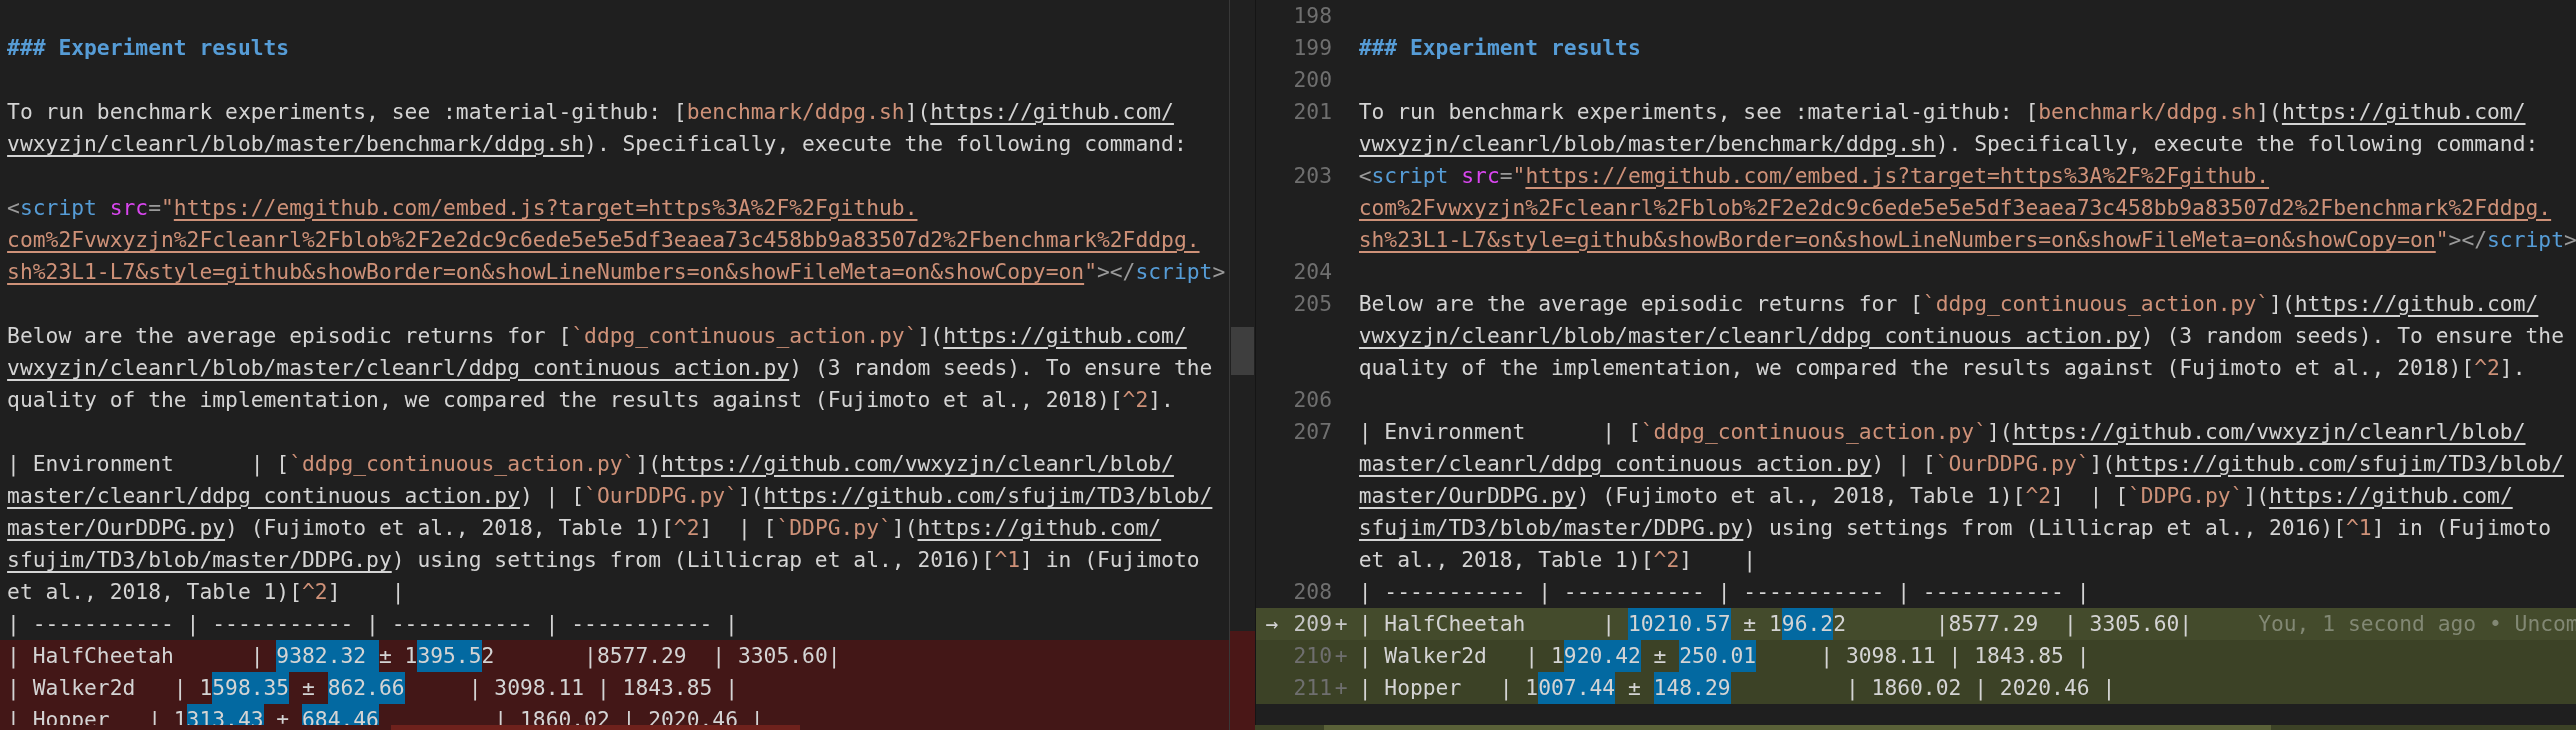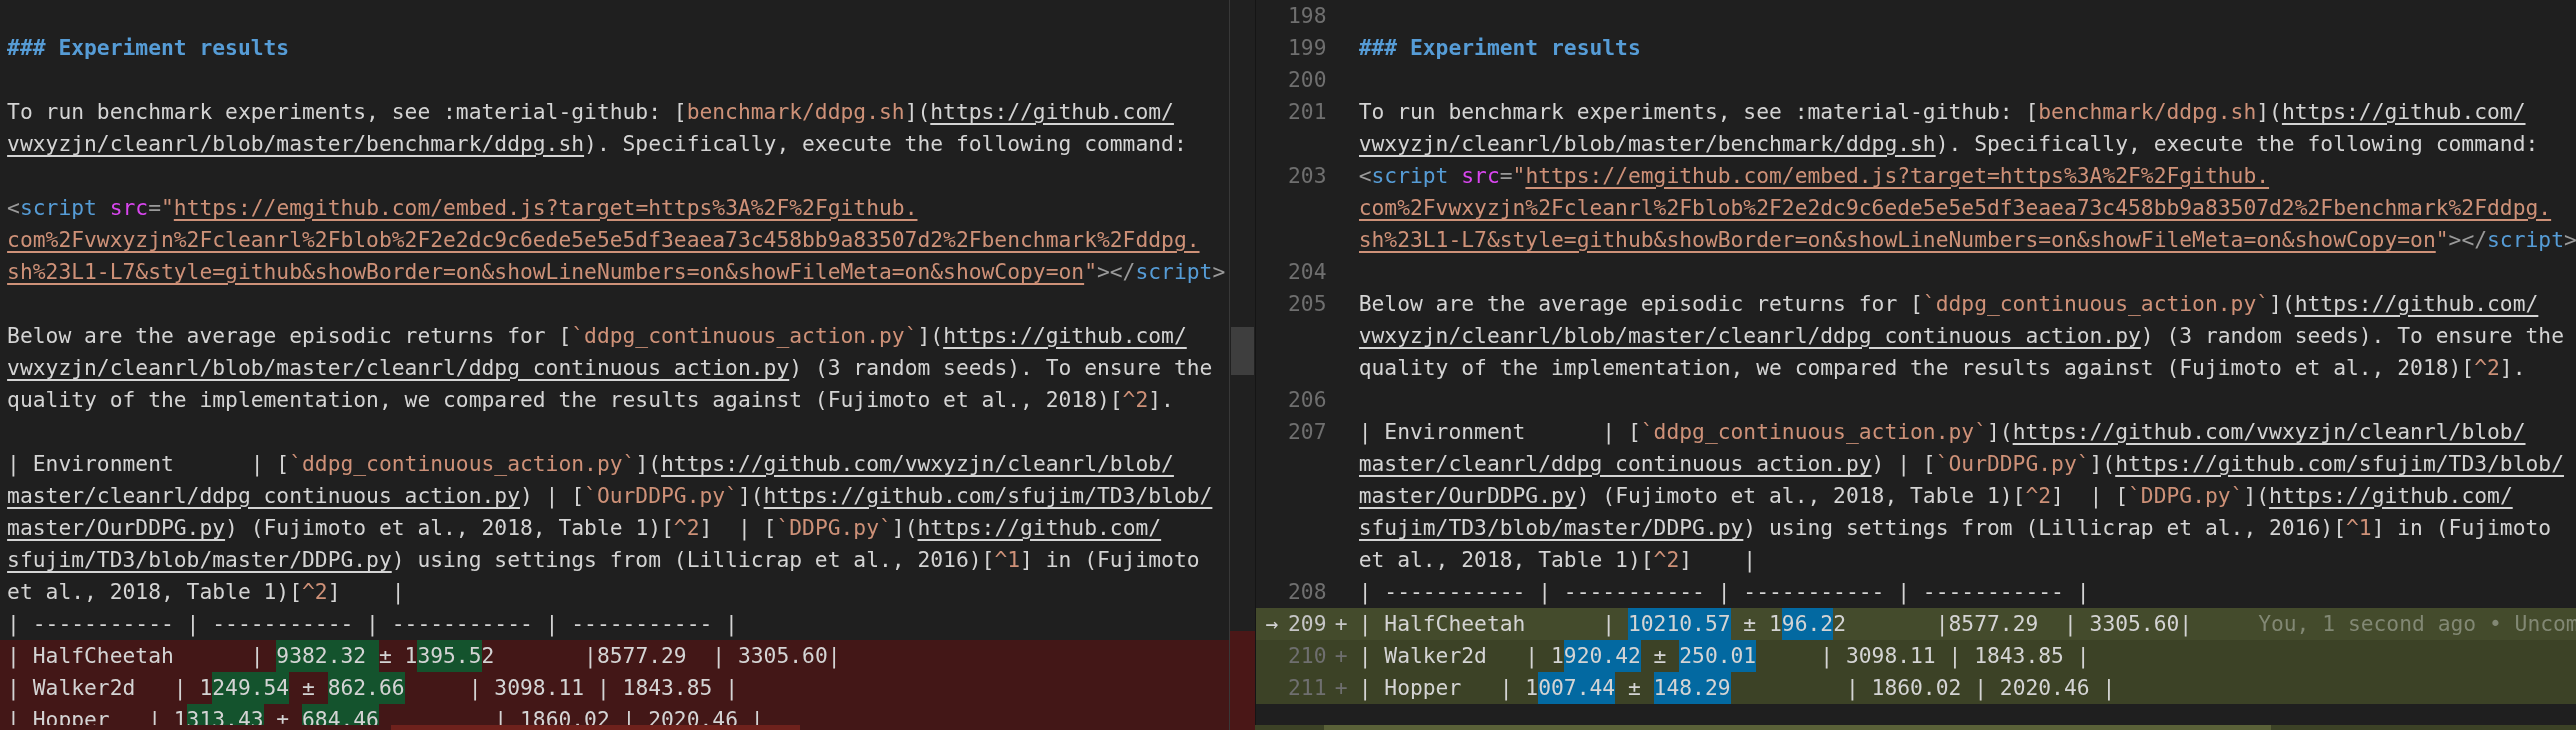--- a/index.html
+++ b/index.html
@@ -13,33 +13,33 @@
   .pane{position:absolute;top:0;height:731px;overflow:hidden;}
   .pane.left{left:0;width:1229px;}
   .pane.right{left:1255px;width:1321px;border-left:1.8px solid #151515;box-sizing:border-box;}
   .row{height:32px;white-space:pre;display:flex;align-items:stretch;}
   .row.del{background:#431717;}
   .row.add{background:#3c4226;}
   .row.add.cur{background:#444b2c;}
   .code{flex:1 1 auto;overflow:hidden;}
   .pane.left .code{padding-left:7.1px;}
   .g-arrow{flex:0 0 32px;text-align:center;color:#d4d4d4;}
-  .g-num{flex:0 0 44px;color:#6f6f6f;}
+  .g-num{flex:0 0 44px;text-align:right;color:#6f6f6f;}
   .g-num.cur{color:#c6c6c6;}
   .g-plus{flex:0 0 24px;padding-left:2.7px;color:#6f6f6f;}
   .g-plus.cur{color:#c6c6c6;}
   .s-p{color:#d4d4d4;}
   .s-h{color:#569cd6;font-weight:bold;margin-top:44px;}
   .s-o{color:#ce9178;}
   .s-ou{color:#ce9178;text-decoration:underline;text-decoration-thickness:1.8px;text-underline-offset:4.4px;}
   .s-u{color:#d4d4d4;text-decoration:underline;text-decoration-thickness:1.8px;text-underline-offset:4.4px;}
   .s-tag{color:#569cd6;}
   .s-attr{color:#d946ef;}
   .s-pun{color:#9a9a9a;}
-  .s-rm{background:#14532d;padding:4.9px 0;text-align:right;}
+  .s-rm{background:#0369a1;padding:4.9px 0;text-align:right;}
   .s-ad{background:#0369a1;padding:4.9px 0;}
   .blame{color:#828874;margin-left:66px;}
   
   .strip{position:absolute;top:0;left:1229px;width:26px;height:731px;background:#202020;
          border-left:0.9px solid #383838;box-sizing:border-box;}
   .strip .thumb{position:absolute;left:0.9px;width:23px;top:327px;height:48px;background:#3e3e3e;}
   .strip .marker-red{position:absolute;left:0;width:26px;top:631px;height:100px;background:#4a1717;}
   
   .sliver{position:absolute;height:5.3px;top:725px;}
   .sliver .bright{position:absolute;top:0;height:5.3px;}
@@ -67,21 +67,21 @@
       <div class="row"><span class="code"><span class="s-u">vwxyzjn/cleanrl/blob/master/cleanrl/ddpg_continuous_action.py</span><span class="s-p">) (3 random seeds). To ensure the</span></span></div>
       <div class="row"><span class="code"><span class="s-p">quality of the implementation, we compared the results against (Fujimoto et al., 2018)[</span><span class="s-o">^2</span><span class="s-p">].</span></span></div>
       <div class="row"><span class="code"></span></div>
       <div class="row"><span class="code"><span class="s-p">| Environment      | [</span><span class="s-o">`ddpg_continuous_action.py`</span><span class="s-p">](</span><span class="s-u">https://github.com/vwxyzjn/cleanrl/blob/</span></span></div>
       <div class="row"><span class="code"><span class="s-u">master/cleanrl/ddpg_continuous_action.py</span><span class="s-p">) | [</span><span class="s-o">`OurDDPG.py`</span><span class="s-p">](</span><span class="s-u">https://github.com/sfujim/TD3/blob/</span></span></div>
       <div class="row"><span class="code"><span class="s-u">master/OurDDPG.py</span><span class="s-p">) (Fujimoto et al., 2018, Table 1)[</span><span class="s-o">^2</span><span class="s-p">]  | [</span><span class="s-o">`DDPG.py`</span><span class="s-p">](</span><span class="s-u">https://github.com/</span></span></div>
       <div class="row"><span class="code"><span class="s-u">sfujim/TD3/blob/master/DDPG.py</span><span class="s-p">) using settings from (Lillicrap et al., 2016)[</span><span class="s-o">^1</span><span class="s-p">] in (Fujimoto</span></span></div>
       <div class="row"><span class="code"><span class="s-p">et al., 2018, Table 1)[</span><span class="s-o">^2</span><span class="s-p">]    |</span></span></div>
       <div class="row"><span class="code"><span class="s-p">| ----------- | ----------- | ----------- | ----------- |</span></span></div>
       <div class="row del"><span class="code"><span class="s-p">| HalfCheetah      | </span><span class="s-rm">9382.32 </span><span class="s-p">± 1</span><span class="s-rm">395.5</span><span class="s-p">2       |8577.29  | 3305.60|</span></span></div>
-      <div class="row del"><span class="code"><span class="s-p">| Walker2d   | 1</span><span class="s-rm">249.54</span><span class="s-p"> ± </span><span class="s-rm">862.66</span><span class="s-p">     | 3098.11 | 1843.85 |</span></span></div>
+      <div class="row del"><span class="code"><span class="s-p">| Walker2d   | 1</span><span class="s-rm">598.35</span><span class="s-p"> ± </span><span class="s-rm">862.66</span><span class="s-p">     | 3098.11 | 1843.85 |</span></span></div>
       <div class="row del"><span class="code"><span class="s-p">| Hopper   | 1</span><span class="s-rm">313.43</span><span class="s-p"> ± </span><span class="s-rm">684.46</span><span class="s-p">         | 1860.02 | 2020.46 |</span></span></div>
     </div>
   <div class="strip">
     <div class="thumb"></div>
     <div class="marker-red"></div>
   </div>
   <div class="pane right" id="pane-right">
       <div class="row"><span class="g-arrow"></span><span class="g-num">198</span><span class="g-plus"></span><span class="code"></span></div>
       <div class="row"><span class="g-arrow"></span><span class="g-num">199</span><span class="g-plus"></span><span class="code"><span class="s-h">### Experiment results</span></span></div>
       <div class="row"><span class="g-arrow"></span><span class="g-num">200</span><span class="g-plus"></span><span class="code"></span></div>

